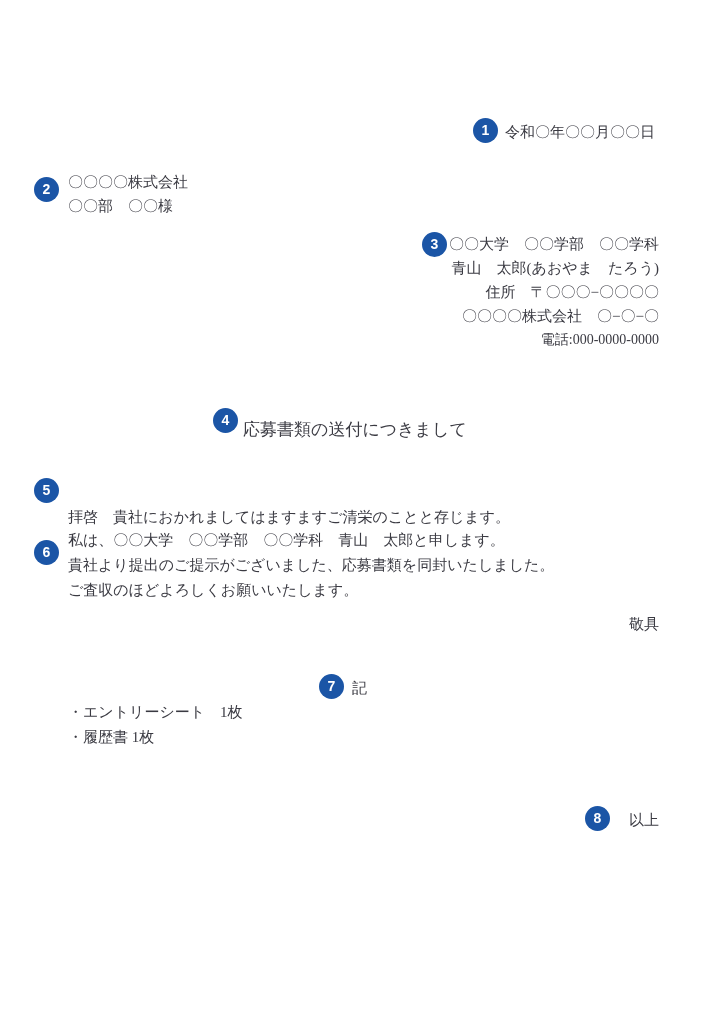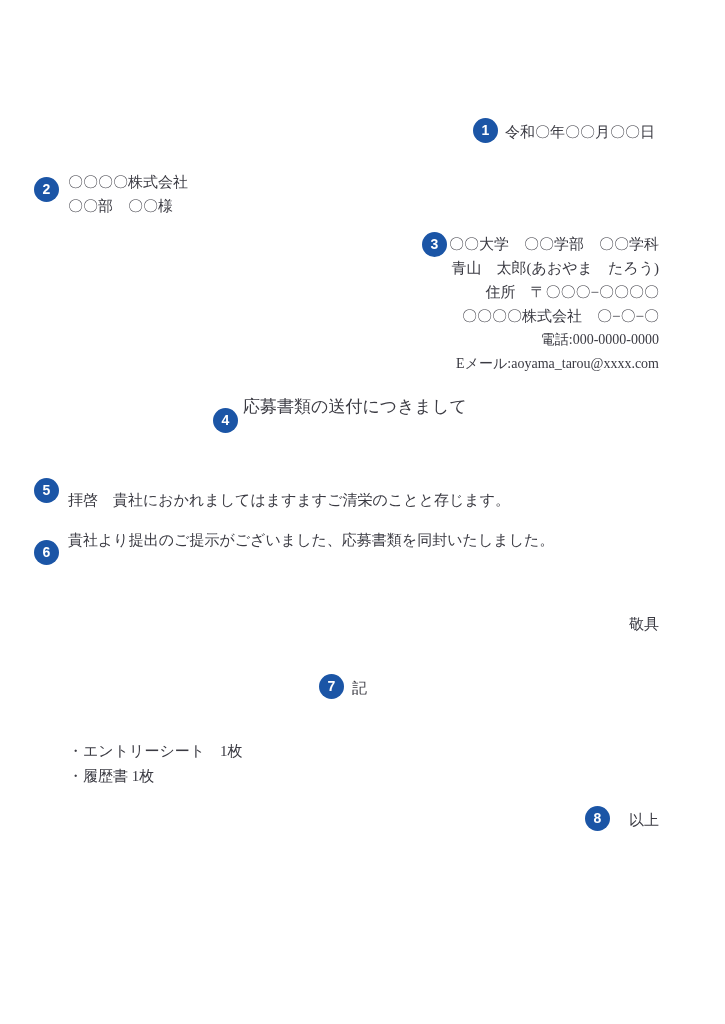--- a/index.html
+++ b/index.html
@@ -44,26 +44,26 @@
     white-space: nowrap;
   }
   .block .line { display: block; font-family: Liberation Serif, serif; }
 
   .right { text-align: right; }
 
   
   #date-line        { top: 120px; left: 505px; }
   #recipient-block  { top: 170px; left: 68px; }
   #sender-block     { top: 232px; right: 66px; text-align: right; }
-  #doc-title        { top: 395px; left: 243px; font-size: 17px; }
-  #greeting-line    { top: 488px; left: 68px; text-align: right; }
+  #doc-title        { top: 418px; left: 243px; font-size: 17px; }
+  #greeting-line    { top: 505px; left: 68px; text-align: right; }
   #body-block       { top: 528px; left: 68px; line-height: 25px; }
   #closing-line     { top: 612px; right: 66px; margin-left: 22px; }
   #ki-line          { top: 676px; left: 352px; }
-  #enclosure-list   { top: 739px; left: 68px; line-height: 25px; }
+  #enclosure-list   { top: 700px; left: 68px; line-height: 25px; }
   #final-line       { top: 808px; right: 66px; text-align: center; }
 
   #badge-1 { top: 118px; left: 473px; }
   #badge-2 { top: 177px; left: 34px; }
   #badge-3 { top: 232px; left: 422px; }
   #badge-4 { top: 408px; left: 213px; }
   #badge-5 { top: 478px; left: 34px; }
   #badge-6 { top: 540px; left: 34px; }
   #badge-7 { top: 674px; left: 319px; }
   #badge-8 { top: 806px; left: 585px; }
@@ -85,32 +85,33 @@
     <span class="line">〇〇部　〇〇様</span>
   </div>
 
   <div class="badge" id="badge-3">3</div>
   <div class="block" id="sender-block">
     <span class="line">〇〇大学　〇〇学部　〇〇学科</span>
     <span class="line">青山　太郎(あおやま　たろう)</span>
     <span class="line">住所　〒〇〇〇−〇〇〇〇</span>
     <span class="line">〇〇〇〇株式会社　〇−〇−〇</span>
     <span class="line latin">電話:000-0000-0000</span>
-    <span class="line latin">Eメール:aoyama_tarou@xxxx.com</span>
   </div>
 
   <div class="badge" id="badge-4">4</div>
   <div class="block" id="doc-title">応募書類の送付につきまして</div>
 
   <div class="badge" id="badge-5">5</div>
   <div class="block" id="greeting-line">拝啓　貴社におかれましてはますますご清栄のことと存じます。</div>
 
   <div class="badge" id="badge-6">6</div>
   <div class="block" id="body-block">
+    <span class="line">私は、〇〇大学　〇〇学部　〇〇学科　青山　太郎と申します。</span>
     <span class="line">貴社より提出のご提示がございました、応募書類を同封いたしました。</span>
+    <span class="line">ご査収のほどよろしくお願いいたします。</span>
   </div>
 
   <div class="block right" id="closing-line">敬具</div>
 
   <div class="badge" id="badge-7">7</div>
   <div class="block" id="ki-line">記</div>
 
   <div class="block" id="enclosure-list">
     <span class="line">・エントリーシート　1枚</span>
     <span class="line">・履歴書 1枚</span>

